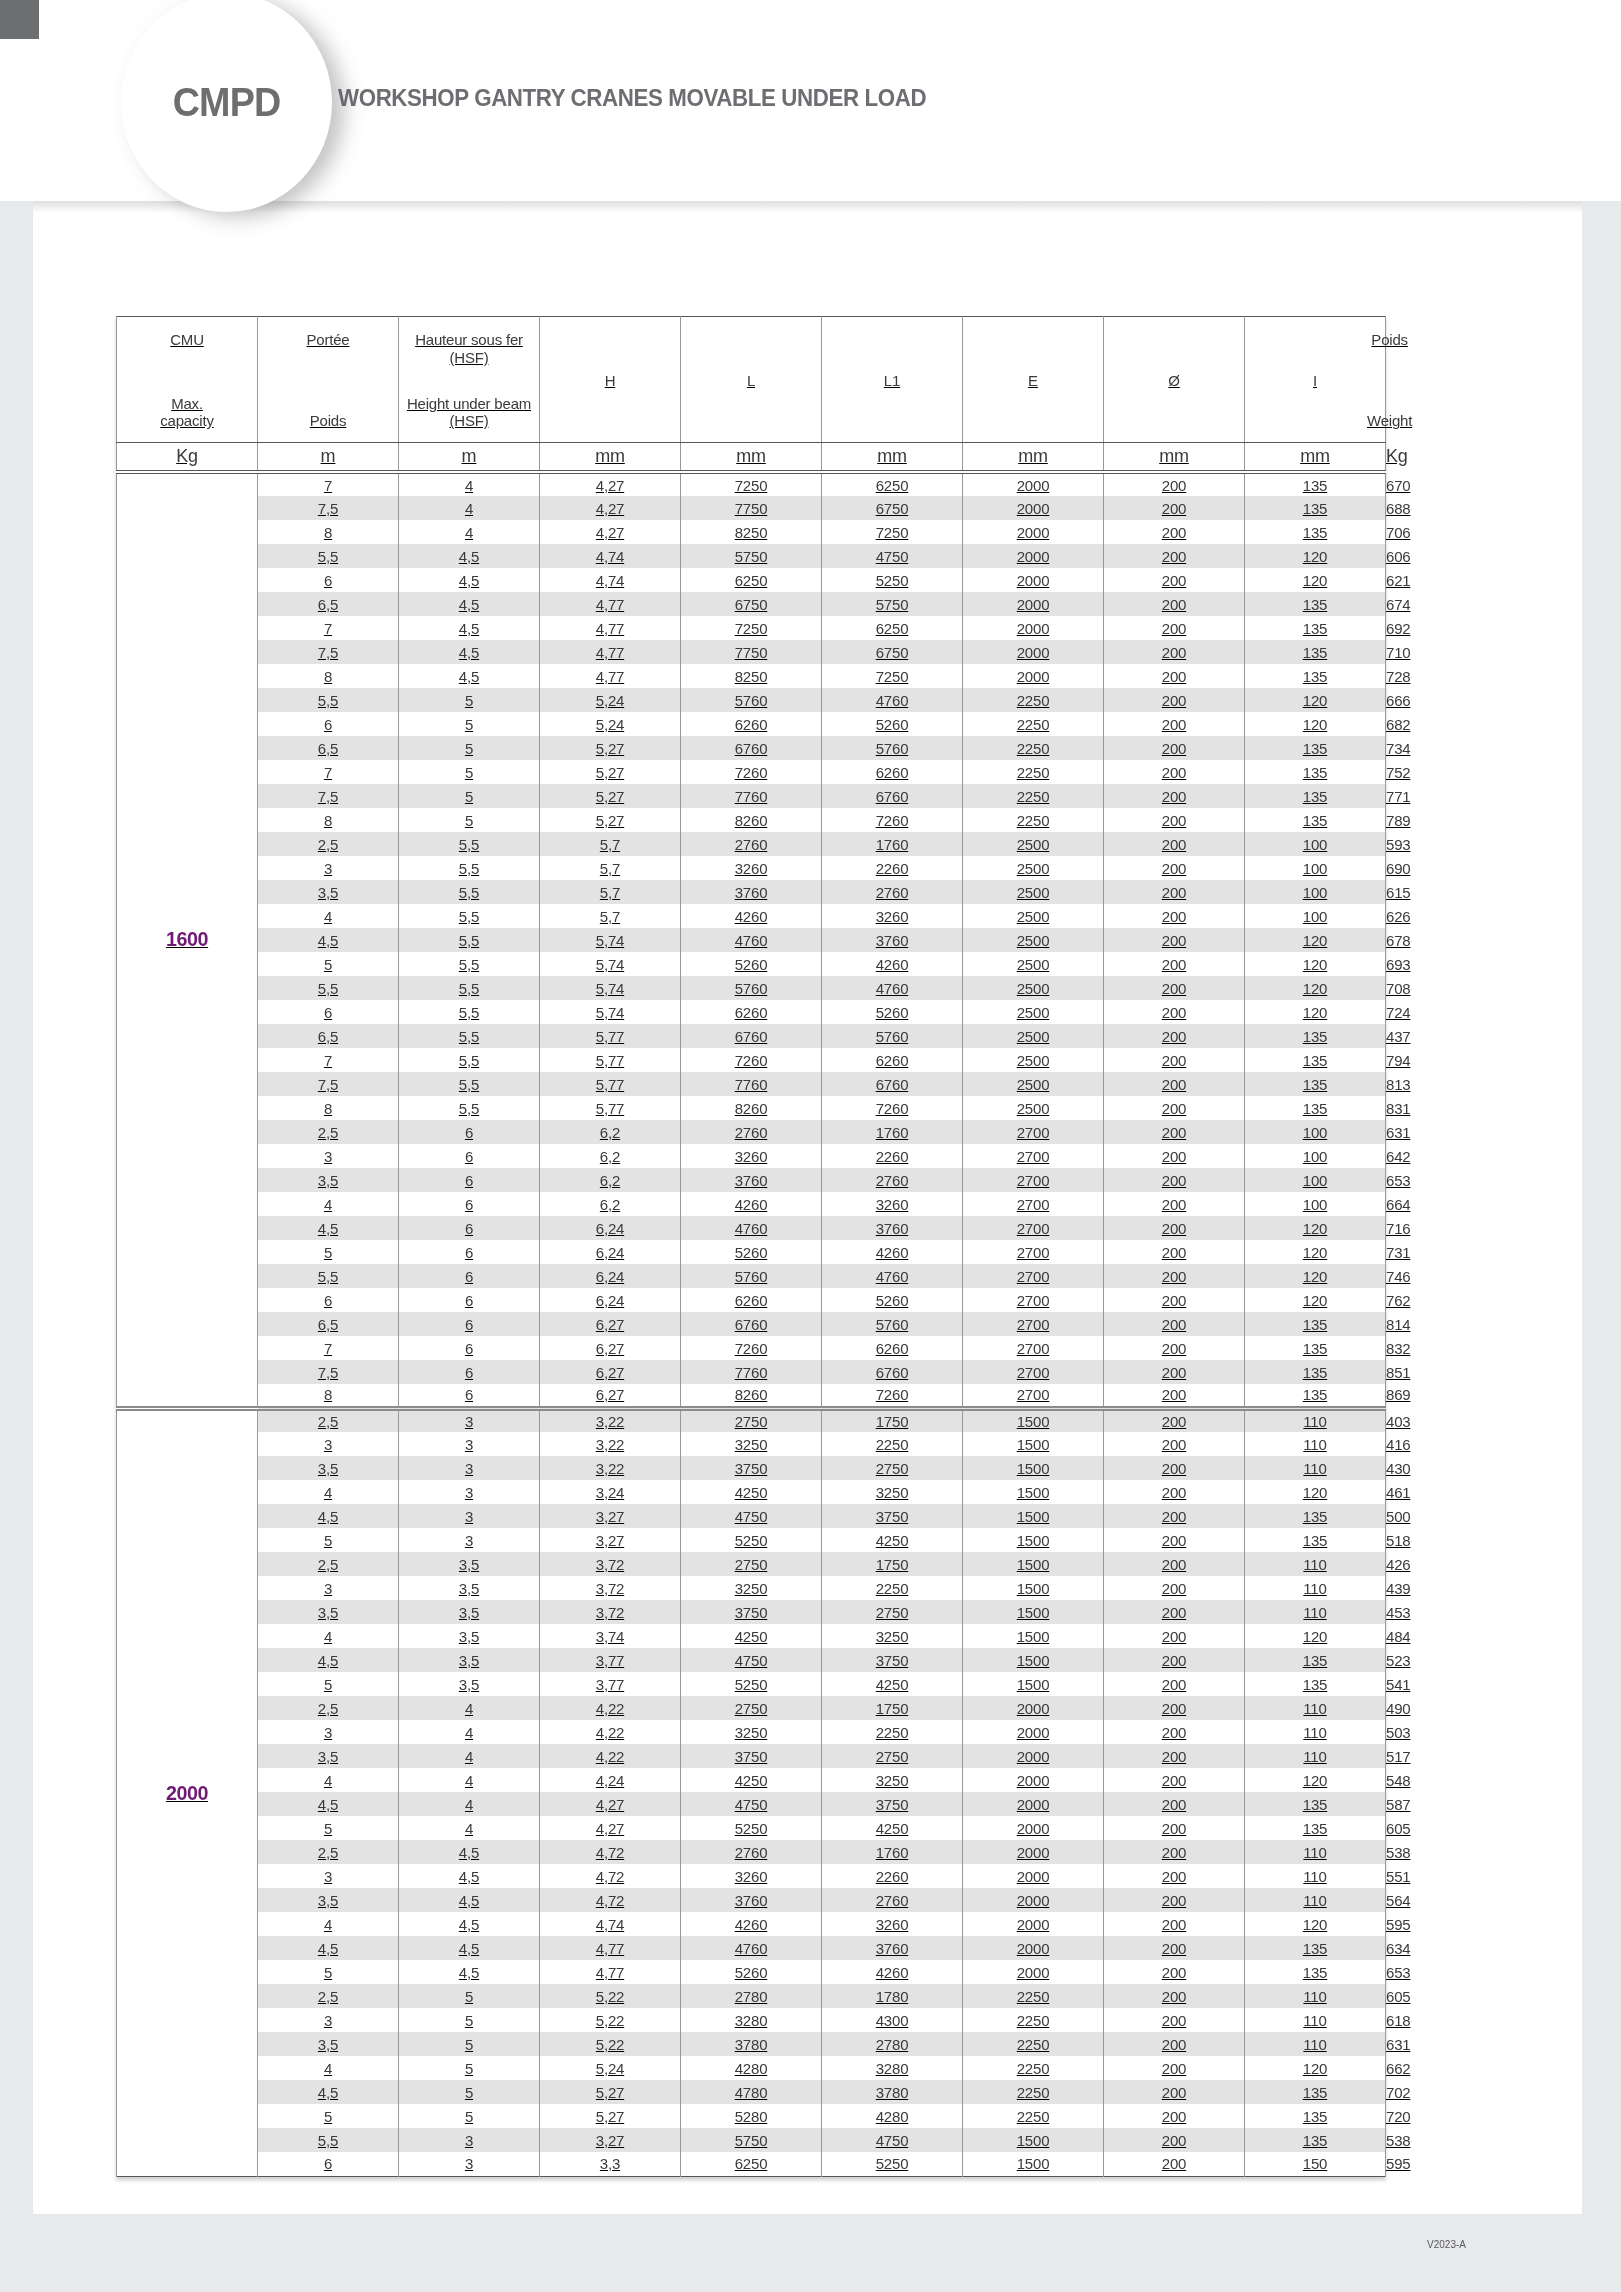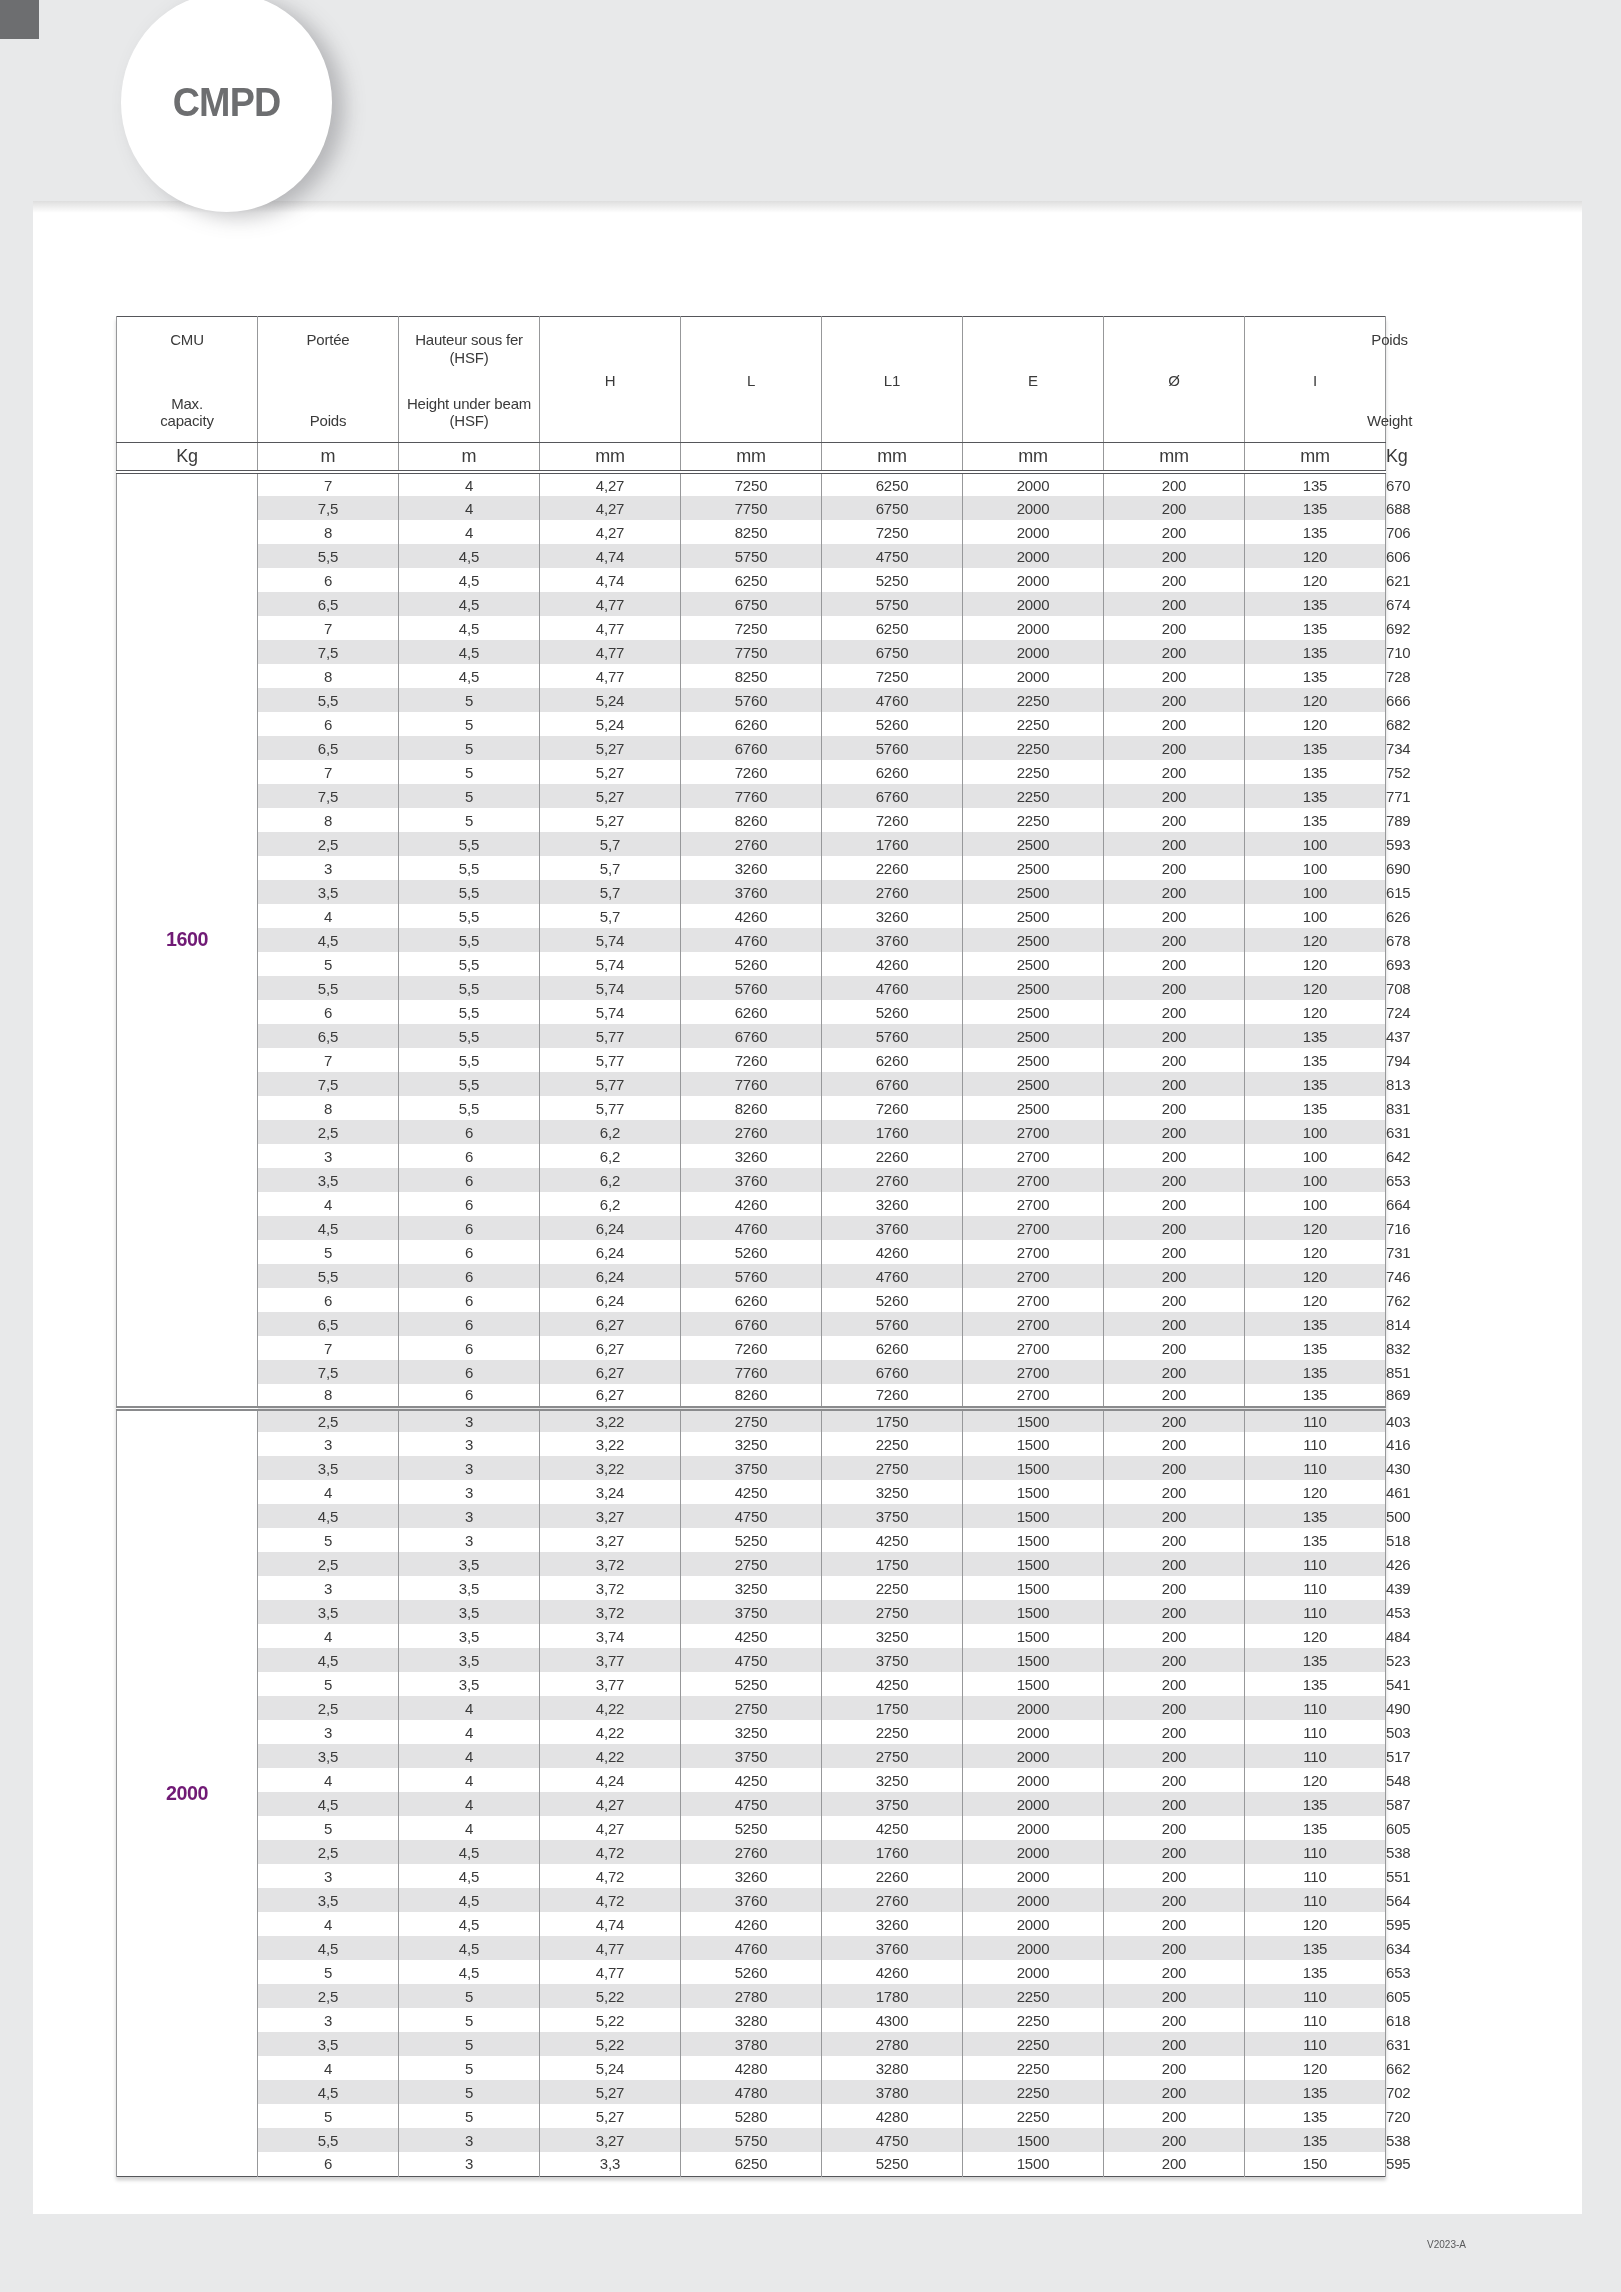--- a/index.html
+++ b/index.html
@@ -49,20 +49,21 @@
     content: ""; position: absolute; left: 0; top: 0; right: 0; height: 11.6px;
     background: linear-gradient(rgba(0,0,0,0.13), rgba(0,0,0,0));
   }
 
   
   table.spec {
     position: absolute; left: 83px; top: 115px;
     width: 1163px; height: 1854px;
     border-collapse: collapse; table-layout: fixed;
     box-shadow: 0 3.6px 3.6px rgba(0,0,0,0.18);
+    text-decoration: underline;
   }
   table.spec col { width: 141px; }
   table.spec col.last { width: auto; }
   table.spec { border: 1.8px solid #55565a; }
   table.spec th, table.spec td {
     border-left: 0.9px solid #97989a; border-right: 0.9px solid #97989a;
     padding: 0; text-align: center; vertical-align: middle;
     color: #3a3a3a; font-weight: normal;
     letter-spacing: -0.2px;
   }
@@ -95,20 +96,23 @@
   .footer-version {
     position: absolute; right: 155px; top: 2239px; z-index: 2;
     font-size: 10px; color: #58595b; letter-spacing: 0;
   }
 </style>
 </head>
 <body>
 
 <div id="page">
 
+  <div class="header-band">
+    <div class="page-title">WORKSHOP GANTRY CRANES MOVABLE UNDER LOAD</div>
+  </div>
   <div class="logo-circle">
     <span class="logo-text">CMPD</span>
   </div>
   <div class="brand-square"></div>
 
   <div class="content-panel">
     <table class="spec">
       <colgroup>
         <col>
           <col>

